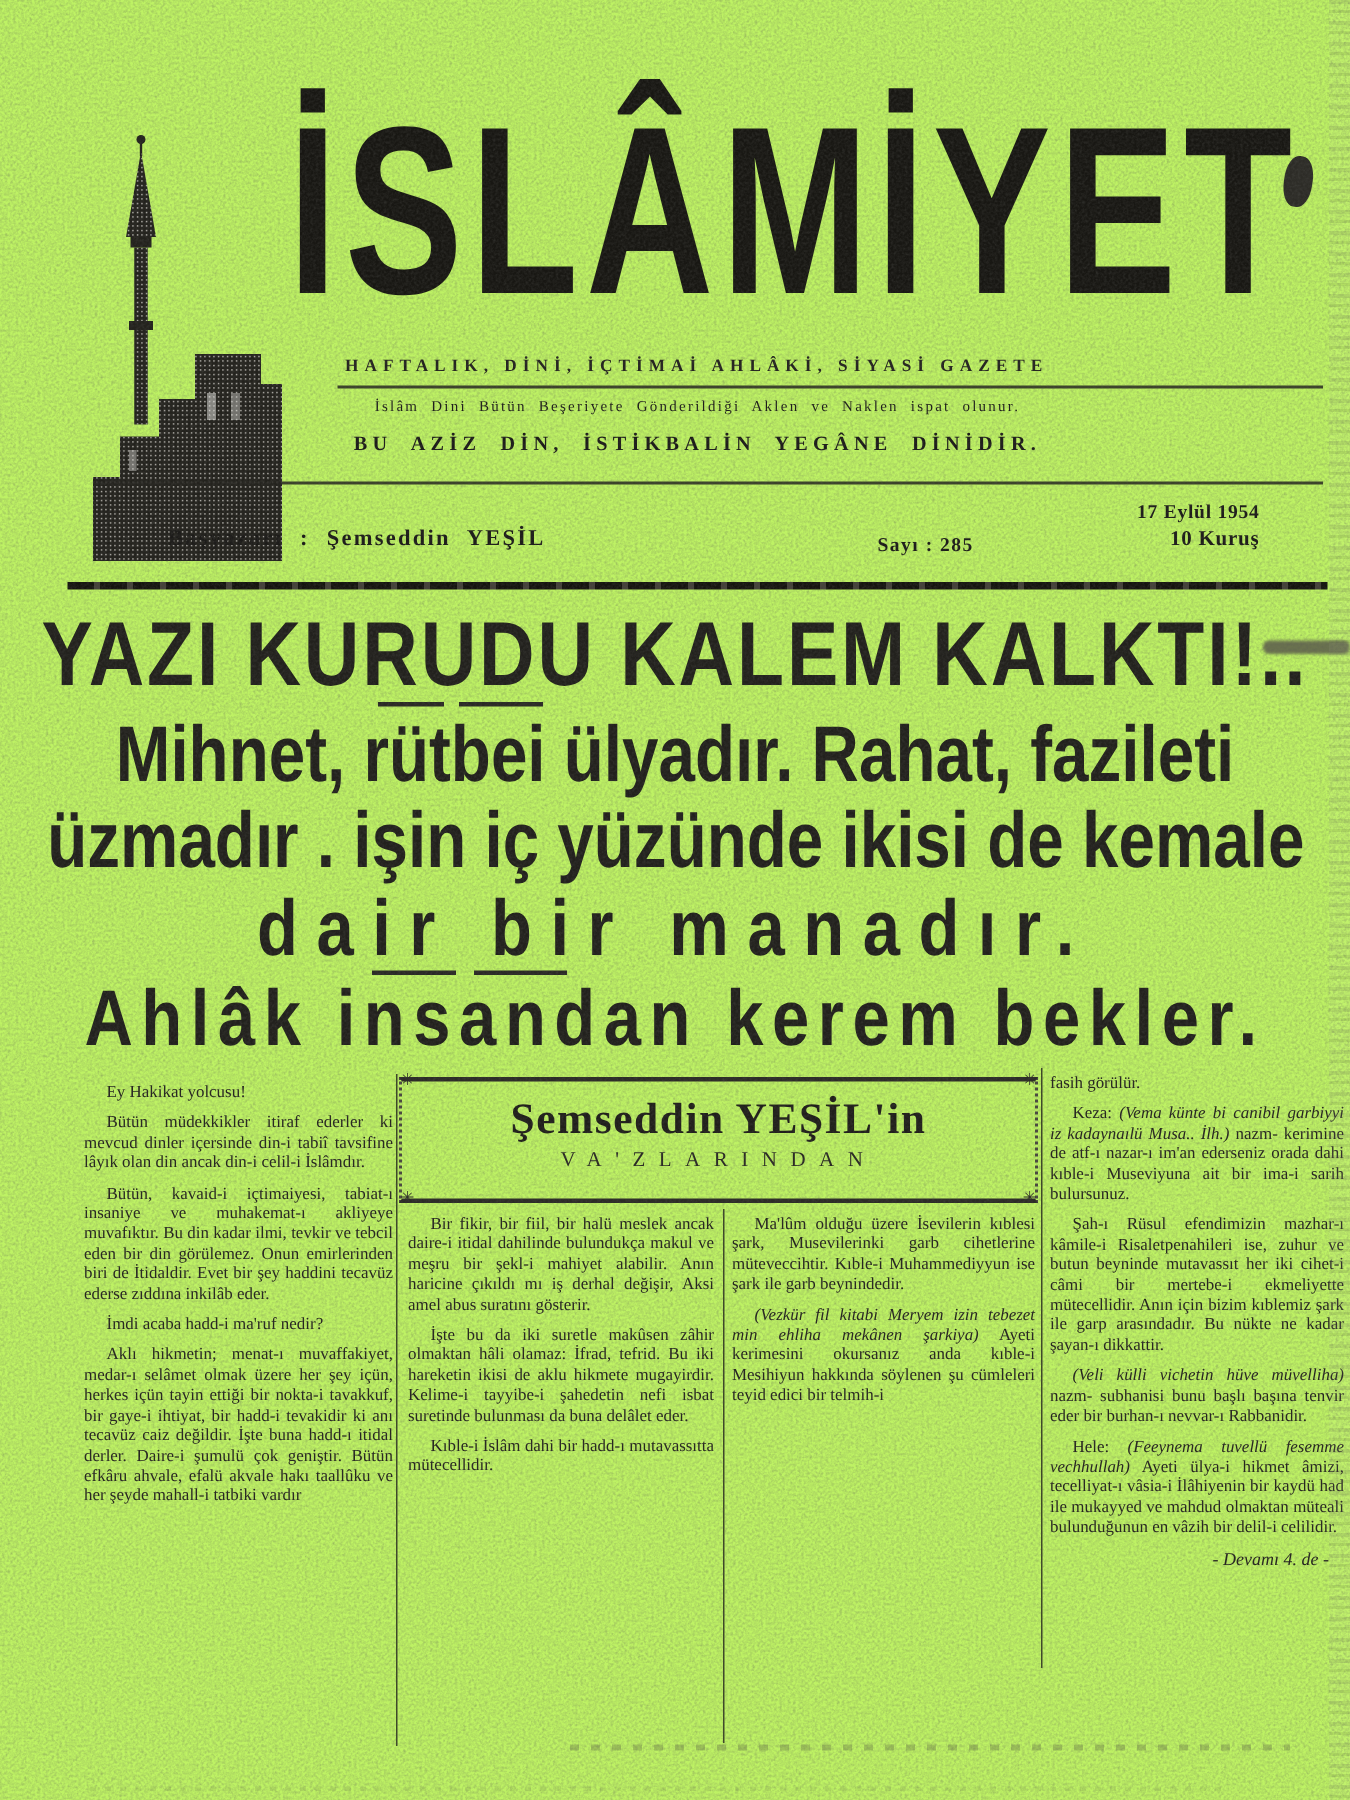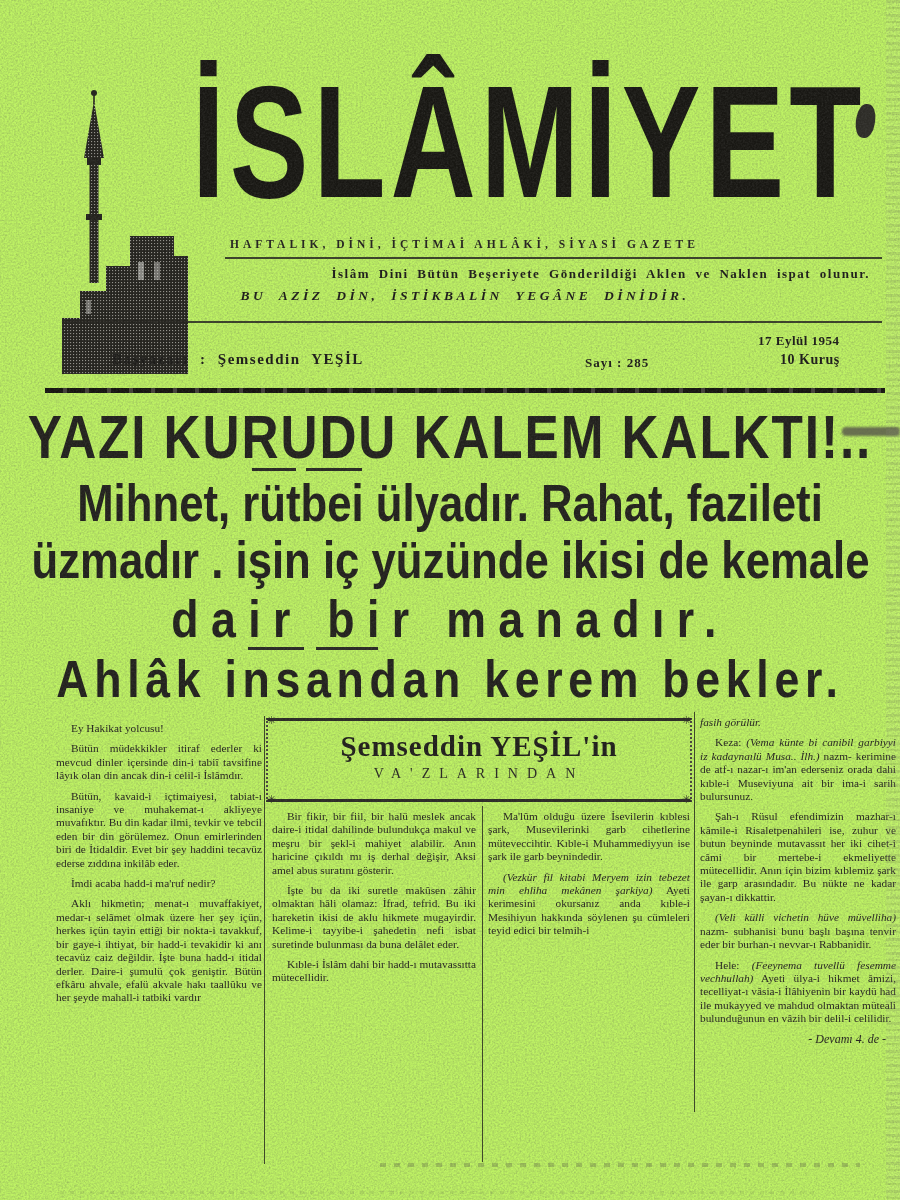--- a/index.html
+++ b/index.html
@@ -10,24 +10,24 @@
   .masthead-title{position:absolute;left:192px;top:62px;width:700px;white-space:nowrap;
     font-family:"Liberation Sans",sans-serif;font-weight:bold;font-size:118px;letter-spacing:5px;
     color:#181713;transform:scaleY(1.35);transform-origin:top left;line-height:1;}
   .masthead-sub{position:absolute;left:230px;top:238px;width:570px;text-align:left;
     font-weight:bold;font-size:11.5px;letter-spacing:4px;white-space:nowrap;color:#24231f;}
   .rule{position:absolute;background:#24231f;}
   .rule1{left:225px;top:257px;width:657px;height:2px;opacity:.85;}
   .rule2{left:62px;top:321px;width:820px;height:2px;opacity:.85;}
   .rule3{left:45px;top:388px;width:840px;height:5px;
     background:repeating-linear-gradient(90deg,#15140f 0 18px,#45423a 18px 22px);}
-  .motto1{position:absolute;left:60px;top:266px;width:810px;text-align:right;font-weight:bold;
-    font-size:13px;letter-spacing:1.5px;word-spacing:4px;white-space:nowrap;}
+  .motto1{position:absolute;left:60px;top:266px;width:810px;text-align:center;font-weight:normal;
+    font-size:10px;letter-spacing:1.5px;word-spacing:4px;white-space:nowrap;}
   .motto2{position:absolute;left:60px;top:288px;width:810px;text-align:center;font-weight:bold;
-    font-size:13.5px;letter-spacing:3.5px;word-spacing:6px;white-space:nowrap;font-style:italic;}
+    font-size:13.5px;letter-spacing:3.5px;word-spacing:6px;white-space:nowrap;}
   .date{position:absolute;left:758px;top:333px;font-weight:bold;font-size:13px;letter-spacing:.5px;}
   .byline{position:absolute;left:112px;top:351px;font-weight:bold;font-size:15px;
     letter-spacing:1.5px;word-spacing:6px;}
   .issue{position:absolute;left:585px;top:355px;font-weight:bold;font-size:13px;letter-spacing:1px;}
   .price{position:absolute;left:780px;top:352px;font-weight:bold;font-size:14px;letter-spacing:.5px;}
 
   
   .mosque{position:absolute;left:54px;top:86px;width:140px;height:288px;}
 
   
@@ -46,21 +46,21 @@
     border-left:2px dotted #4a4840;border-right:2px dotted #4a4840;text-align:center;}
   .vaz-title{font-size:29px;font-weight:bold;margin-top:9px;letter-spacing:1px;color:#201f1b;}
   .vaz-sub{font-size:14px;letter-spacing:9px;margin-top:3px;color:#2a2924;}
   .corner{position:absolute;font-size:11px;color:#2c2b26;line-height:1;}
   .c-tl{left:-1px;top:-6px;} .c-tr{right:-1px;top:-6px;}
   .c-bl{left:-1px;bottom:-6px;} .c-br{right:-1px;bottom:-6px;}
 
   
   .col{position:absolute;font-size:11.3px;line-height:13.4px;text-align:justify;color:#25241f;}
   .col p{margin:0 0 7px 0;text-indent:15px;}
-  .col p.noind{text-indent:0;font-style:italic;}
+  .col p.noind{text-indent:0;}
   .it{font-style:italic;}
   .cont{text-align:right;font-style:italic;padding-right:10px;margin-top:10px;font-size:12px;}
   .col1{left:56px;top:722px;width:206px;}
   .col2{left:272px;top:810px;width:204px;}
   .col3{left:488px;top:810px;width:202px;}
   .col4{left:700px;top:716px;width:196px;}
   .vsep{position:absolute;width:0;border-left:1.4px solid rgba(28,27,22,.8);}
   .v1{left:264px;top:716px;height:448px;}
   .v2{left:482px;top:806px;height:356px;}
   .v3{left:694px;top:712px;height:400px;}

